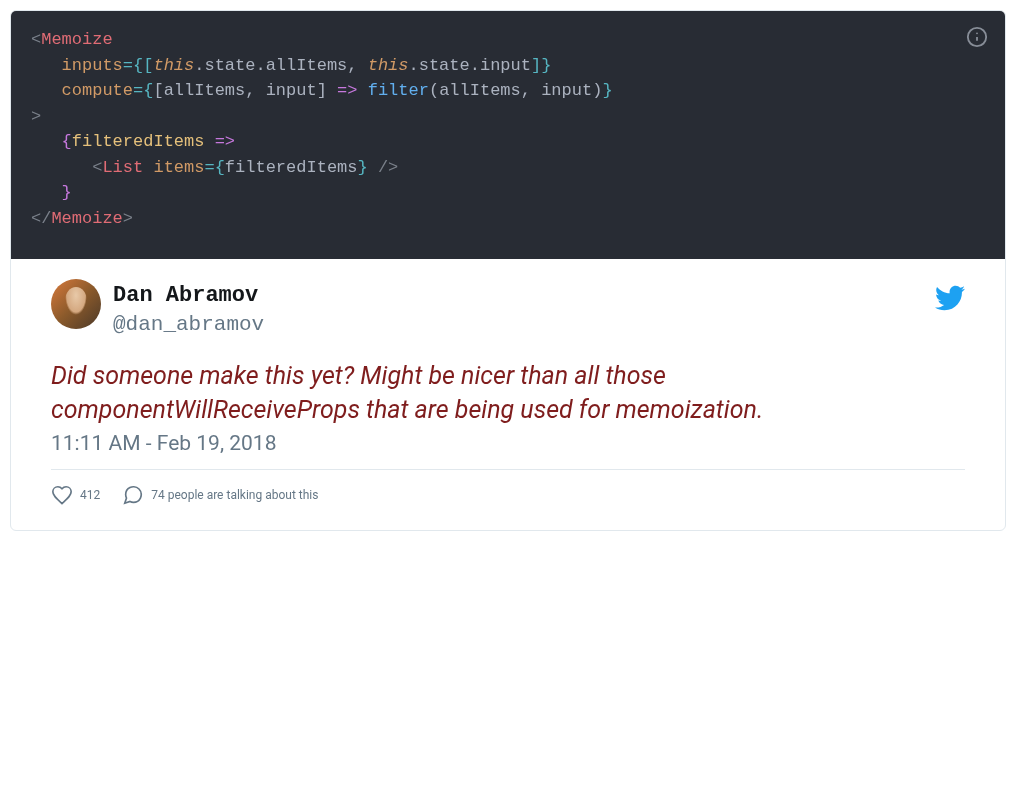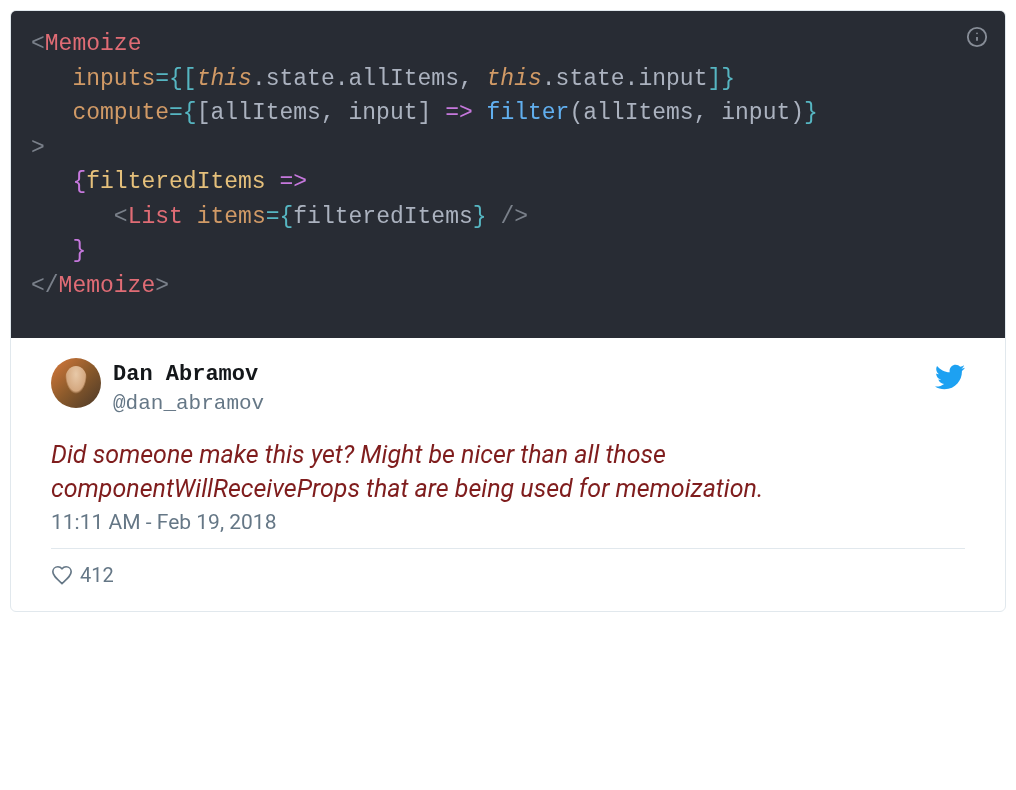--- a/index.html
+++ b/index.html
@@ -10,23 +10,23 @@
     }
     .tweet-card {
       width: 996px;
       border: 1px solid #e1e8ed;
       border-radius: 6px;
       overflow: hidden;
       background: #fff;
     }
     .code-block {
       background: #282c34;
-      padding: 16px 20px 35px 20px;
+      padding: 16px 20px 28px 20px;
       font-family: "SFMono-Regular", Consolas, "Liberation Mono", Menlo, monospace;
-      font-size: 23px;
+      font-size: 17px;
       line-height: 1.5;
       color: #abb2bf;
       position: relative;
       white-space: pre;
     }
     .info-icon {
       position: absolute;
       top: 14px;
       right: 16px;
       width: 24px;
@@ -113,21 +113,21 @@
     .tweet-divider {
       border: none;
       border-top: 1px solid #e1e8ed;
       margin-bottom: 14px;
     }
     .tweet-actions {
       display: flex;
       align-items: center;
       gap: 22px;
       color: #657786;
-      font-size: 20px;
+      font-size: 12px;
     }
     .action {
       display: flex;
       align-items: center;
       gap: 7px;
     }
     .action svg { display: block; }
   </style>
 </head>
 <body>
@@ -168,15 +168,23 @@
 
     <div class="tweet-actions">
       <div class="action">
         <span>
           <svg width="22" height="22" viewBox="0 0 24 24" fill="none" stroke="#657786" stroke-width="1.8">
               <path d="M12 21.35l-1.45-1.32C5.4 15.36 2 12.28 2 8.5 2 5.42 4.42 3 7.5 3c1.74 0 3.41.81 4.5 2.09C13.09 3.81 14.76 3 16.5 3 19.58 3 22 5.42 22 8.5c0 3.78-3.4 6.86-8.55 11.54L12 21.35z"></path>
             </svg>
         </span>
         <span>412</span>
       </div>
+      <div class="action">
+        <span>
+          <svg width="22" height="22" viewBox="0 0 24 24" fill="none" stroke="#657786" stroke-width="1.8">
+              <path d="M21 11.5a8.38 8.38 0 0 1-.9 3.8 8.5 8.5 0 0 1-7.6 4.7 8.38 8.38 0 0 1-3.8-.9L3 21l1.9-5.7a8.38 8.38 0 0 1-.9-3.8 8.5 8.5 0 0 1 4.7-7.6 8.38 8.38 0 0 1 3.8-.9h.5a8.48 8.48 0 0 1 8 8v.5z"></path>
+            </svg>
+        </span>
+        <span>74 people are talking about this</span>
+      </div>
     </div>
   </div>
 </div>
 
 </body></html>

